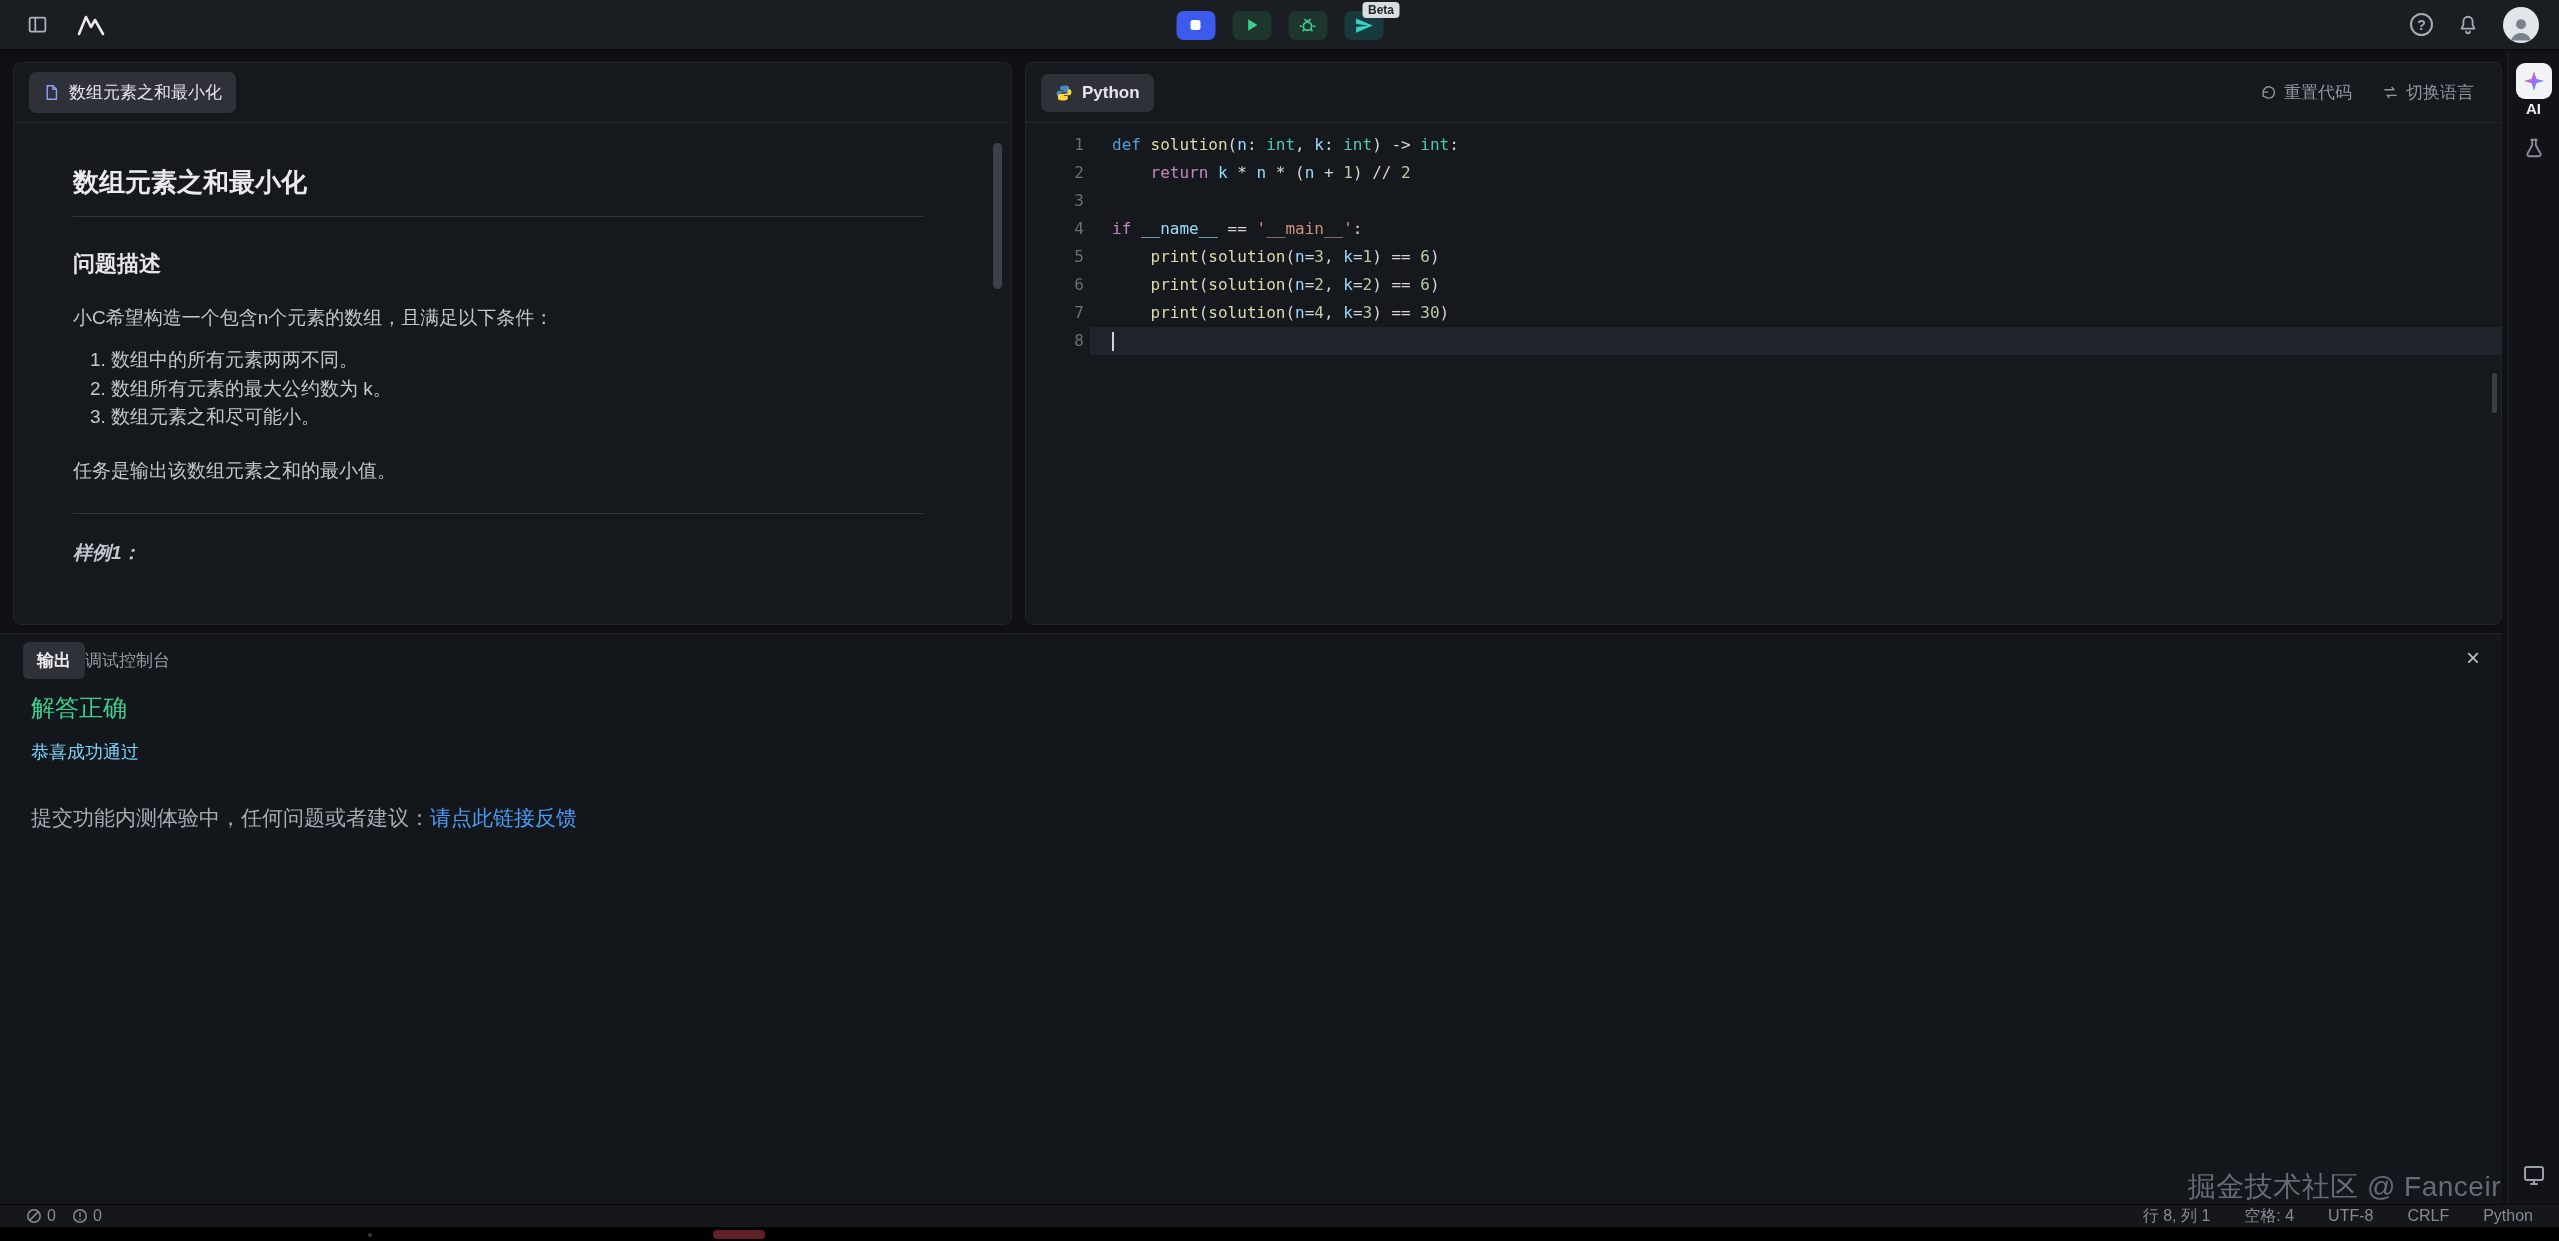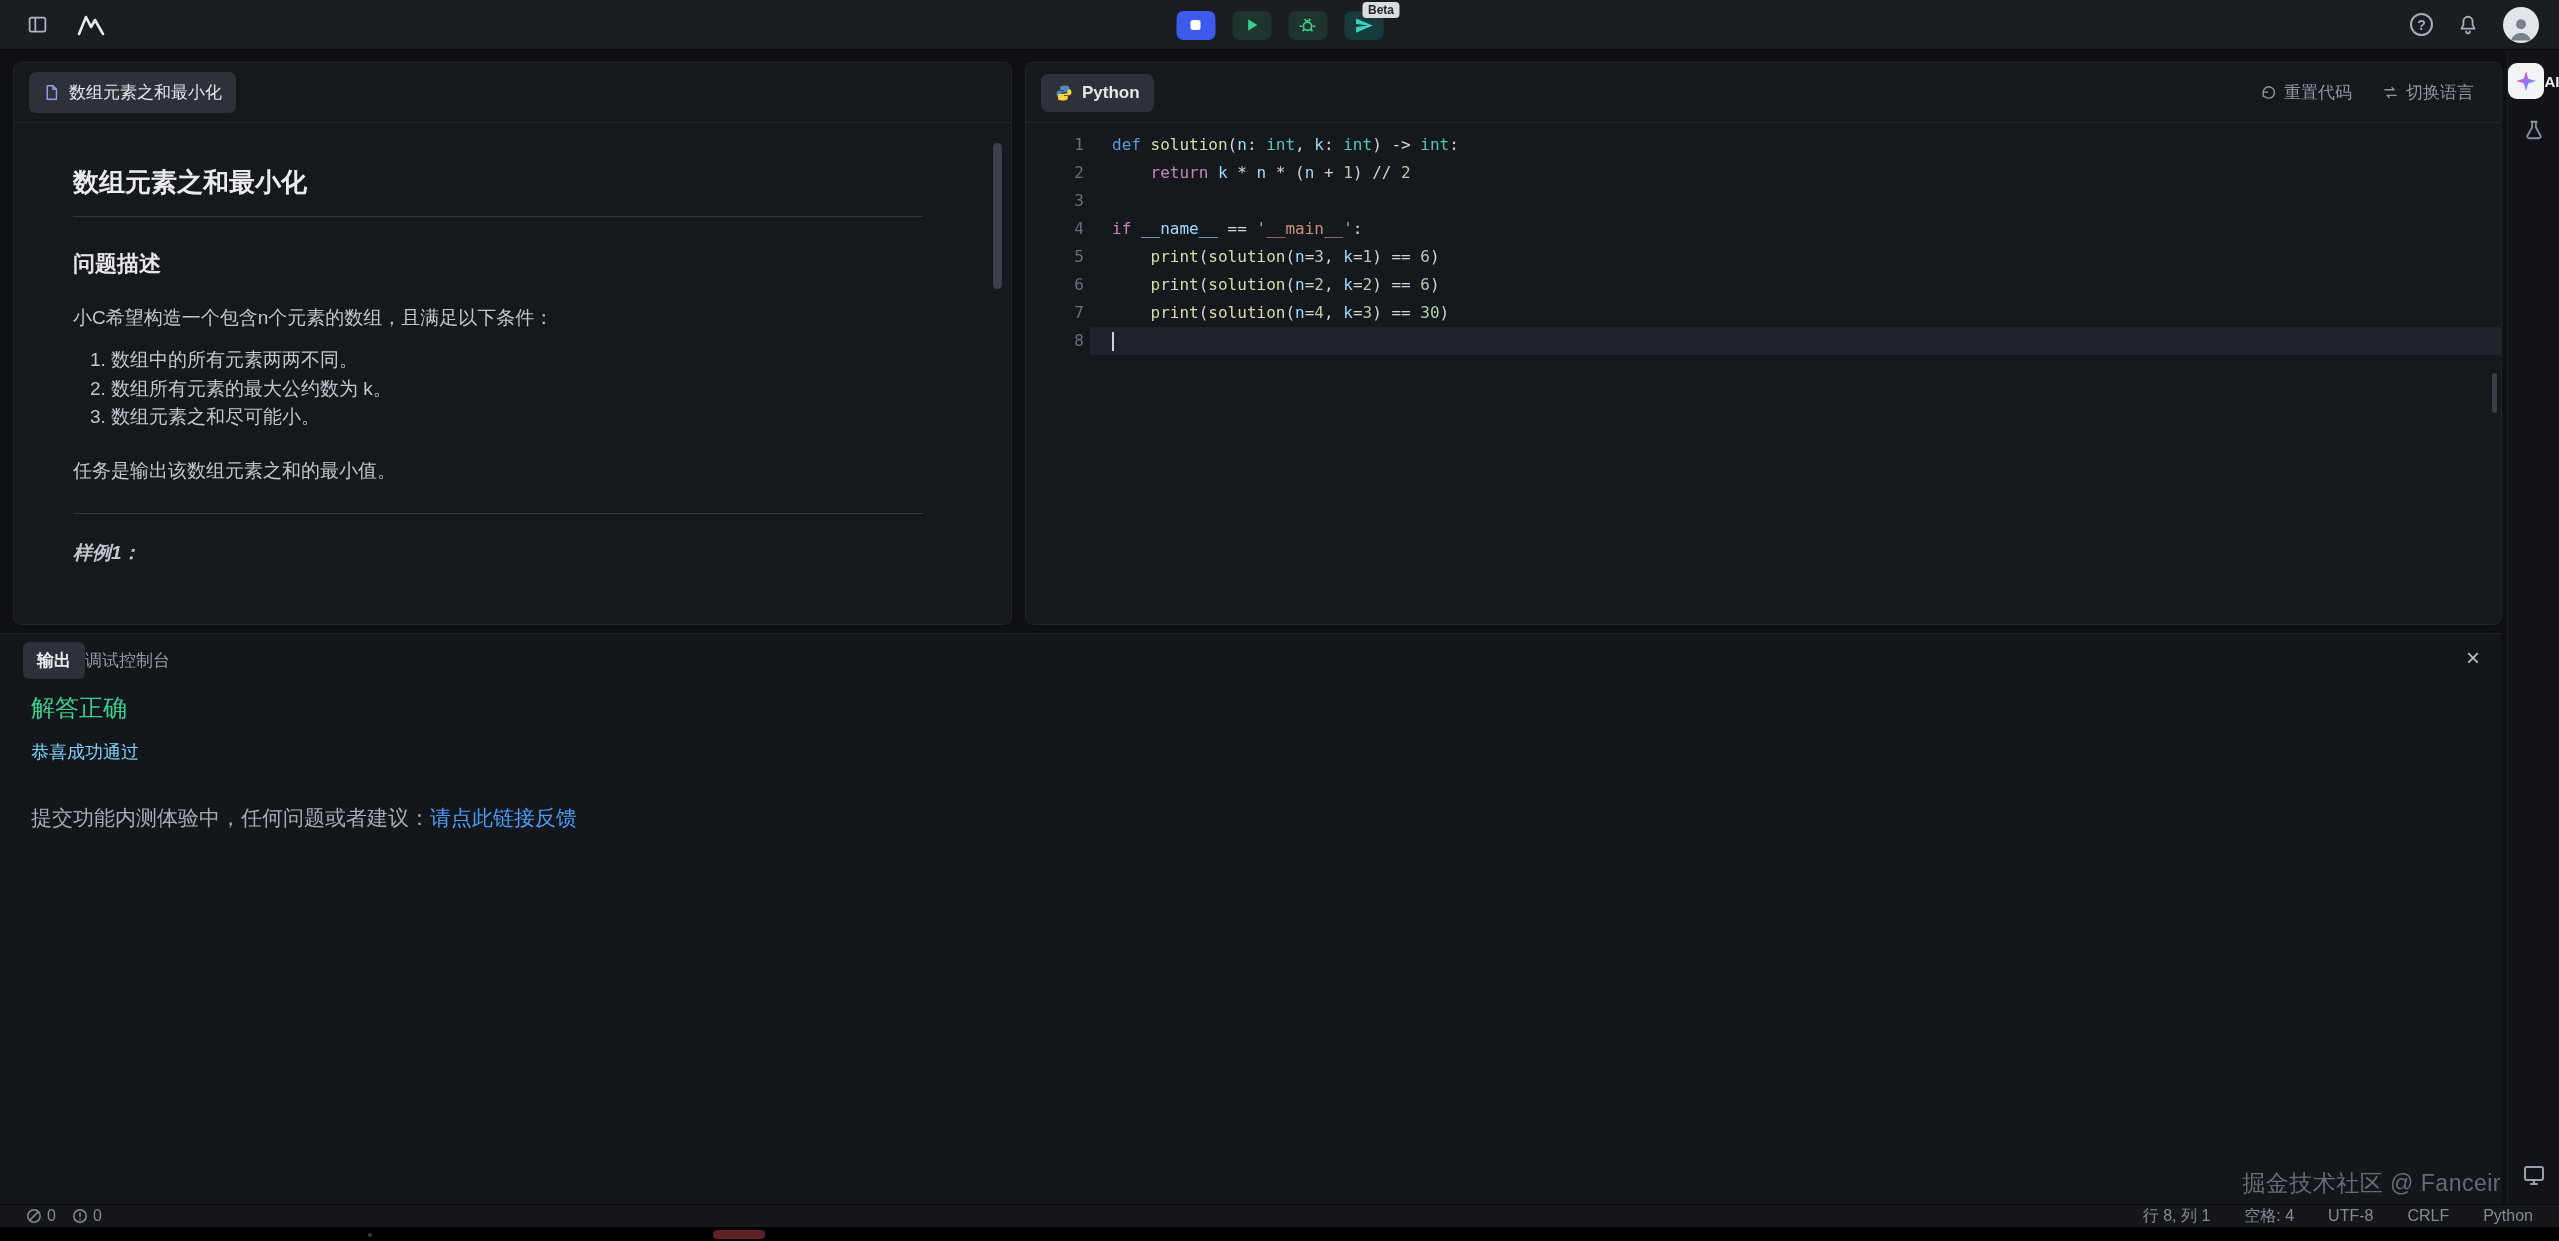--- a/index.html
+++ b/index.html
@@ -58,37 +58,37 @@
   .output-panel{position:absolute;left:0;top:633px;width:2502px;height:571px;background:#13161a;border-top:1px solid #212429}
   .output-header{position:relative;height:52px;display:flex;align-items:center;padding:0 23px}
   .out-tab{font-size:17px;color:#969ca4;cursor:pointer;white-space:nowrap}
   .out-tab.active{background:#2e3138;border-radius:6px;padding:7px 14px;font-weight:700;color:#eceef1}
   .out-close{position:absolute;right:22px;top:12px;font-size:24px;color:#b6bbc2;cursor:pointer;line-height:24px}
   .output-body{padding:6px 31px}
   .result-title{font-size:24px;color:var(--success-green);font-weight:500}
   .result-sub{font-size:18px;color:#7dd3fc;margin-top:16px}
   .feedback{font-size:21px;color:#a6acb4;margin-top:40px}
   .feedback a{color:var(--link-blue);text-decoration:none;cursor:pointer}
-  .watermark{position:absolute;right:58px;top:1168px;font-size:23px;color:#656c76;letter-spacing:.5px}
+  .watermark{position:absolute;right:58px;top:1168px;font-size:28px;color:#656c76;letter-spacing:.5px}
 
   
   .statusbar{position:absolute;left:0;top:1204px;width:2559px;height:23px;background:#15171b;border-top:1px solid #090a0c;display:flex;align-items:center;justify-content:space-between;padding:0 26px;font-size:16px;color:#848b94}
   .sb-left{display:flex;align-items:center;gap:16px}
   .sb-item{display:flex;align-items:center;gap:5px;cursor:pointer}
   .sb-right{display:flex;align-items:center;gap:34px}
   .sb-right span{cursor:pointer}
 
   
   .taskstrip{position:absolute;left:0;top:1227px;width:2559px;height:14px;background:#000}
   .task-dot{position:absolute;left:368px;top:6px;width:4px;height:4px;border-radius:50%;background:#3a3a3a}
   .task-pill{position:absolute;left:713px;top:3px;width:52px;height:9px;border-radius:4px;background:#5e2128}
 
   
   .rail{position:absolute;left:2507px;top:51px;width:52px;height:1153px;background:#111318;border-left:1px solid #1d2025;display:flex;flex-direction:column;align-items:center}
-  .ai-button{margin-top:12px;display:flex;flex-direction:row;align-items:center;gap:1px;cursor:pointer}
+  .ai-button{margin-top:12px;display:flex;flex-direction:column;align-items:center;gap:1px;cursor:pointer}
   .ai-chip{width:36px;height:36px;background:#f2f3f5;border-radius:9px;display:flex;align-items:center;justify-content:center}
   .ai-label{font-size:15px;font-weight:700;color:#eceef1}
   .rail-icon{margin-top:14px;width:34px;height:34px;display:flex;align-items:center;justify-content:center;cursor:pointer}
   .rail-bottom{position:absolute;bottom:12px;left:0;width:100%;display:flex;justify-content:center}
 </style>
 </head>
 <body>
 
 <div class="app">
 

